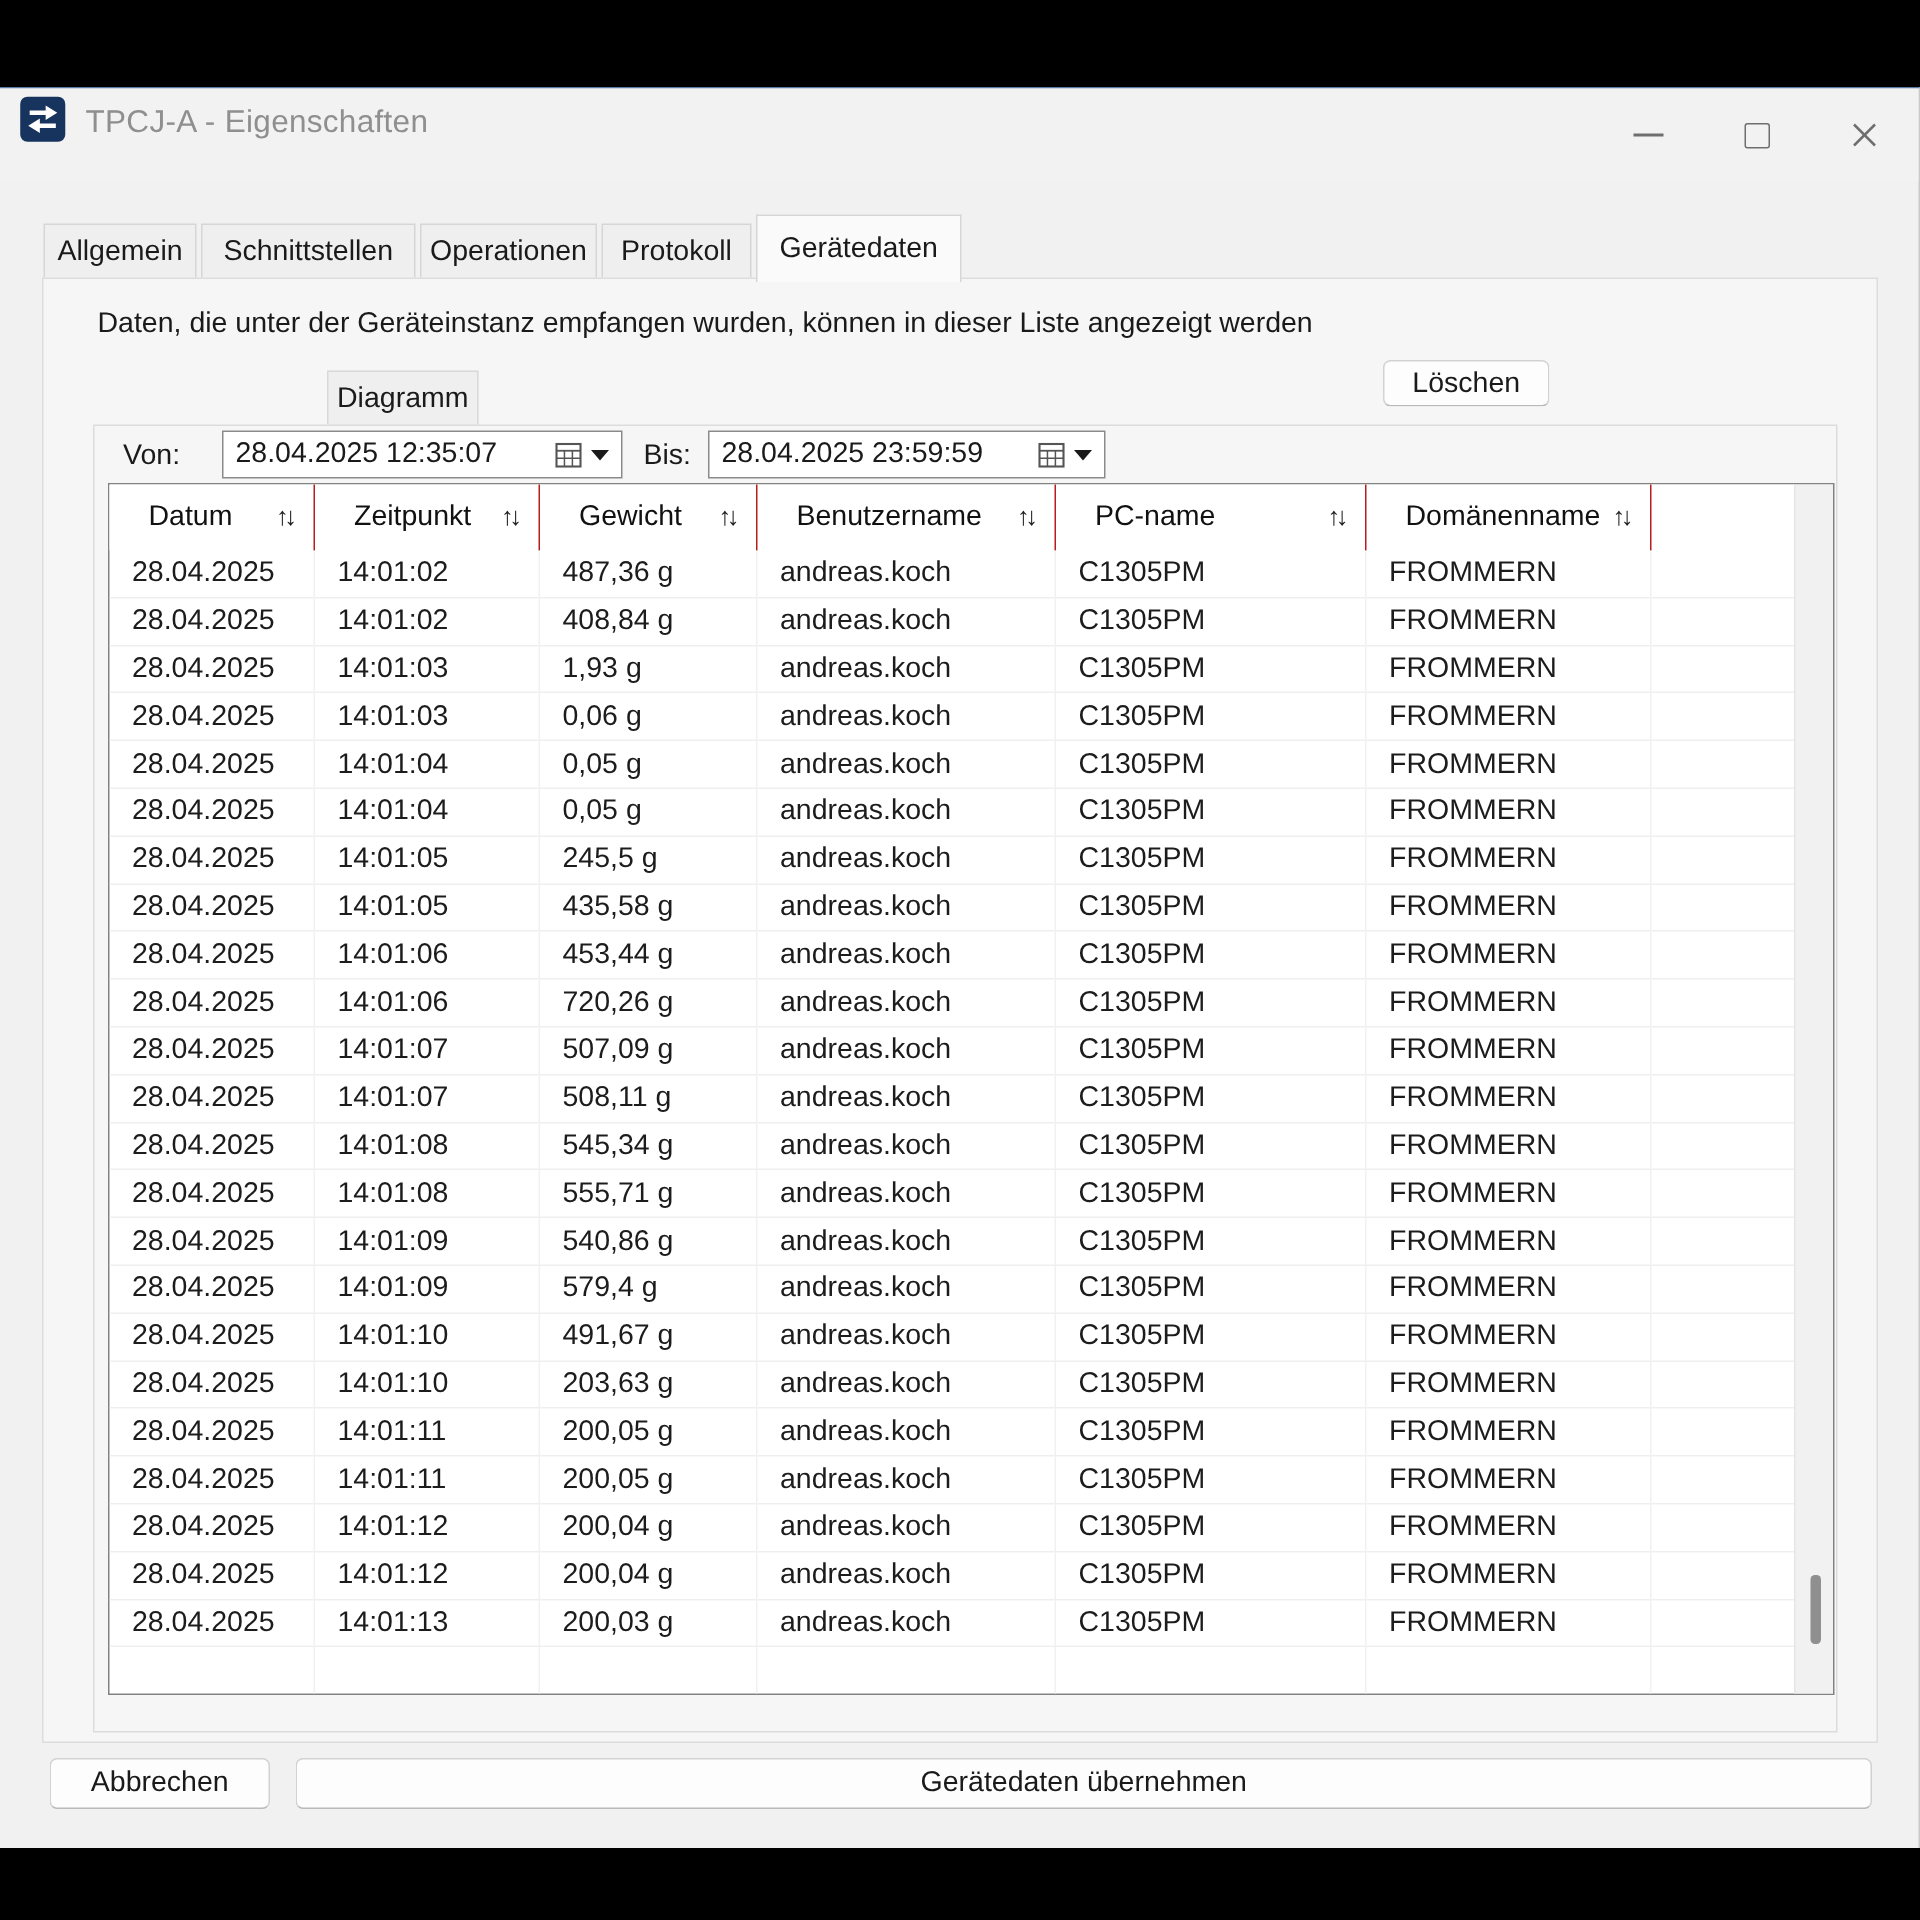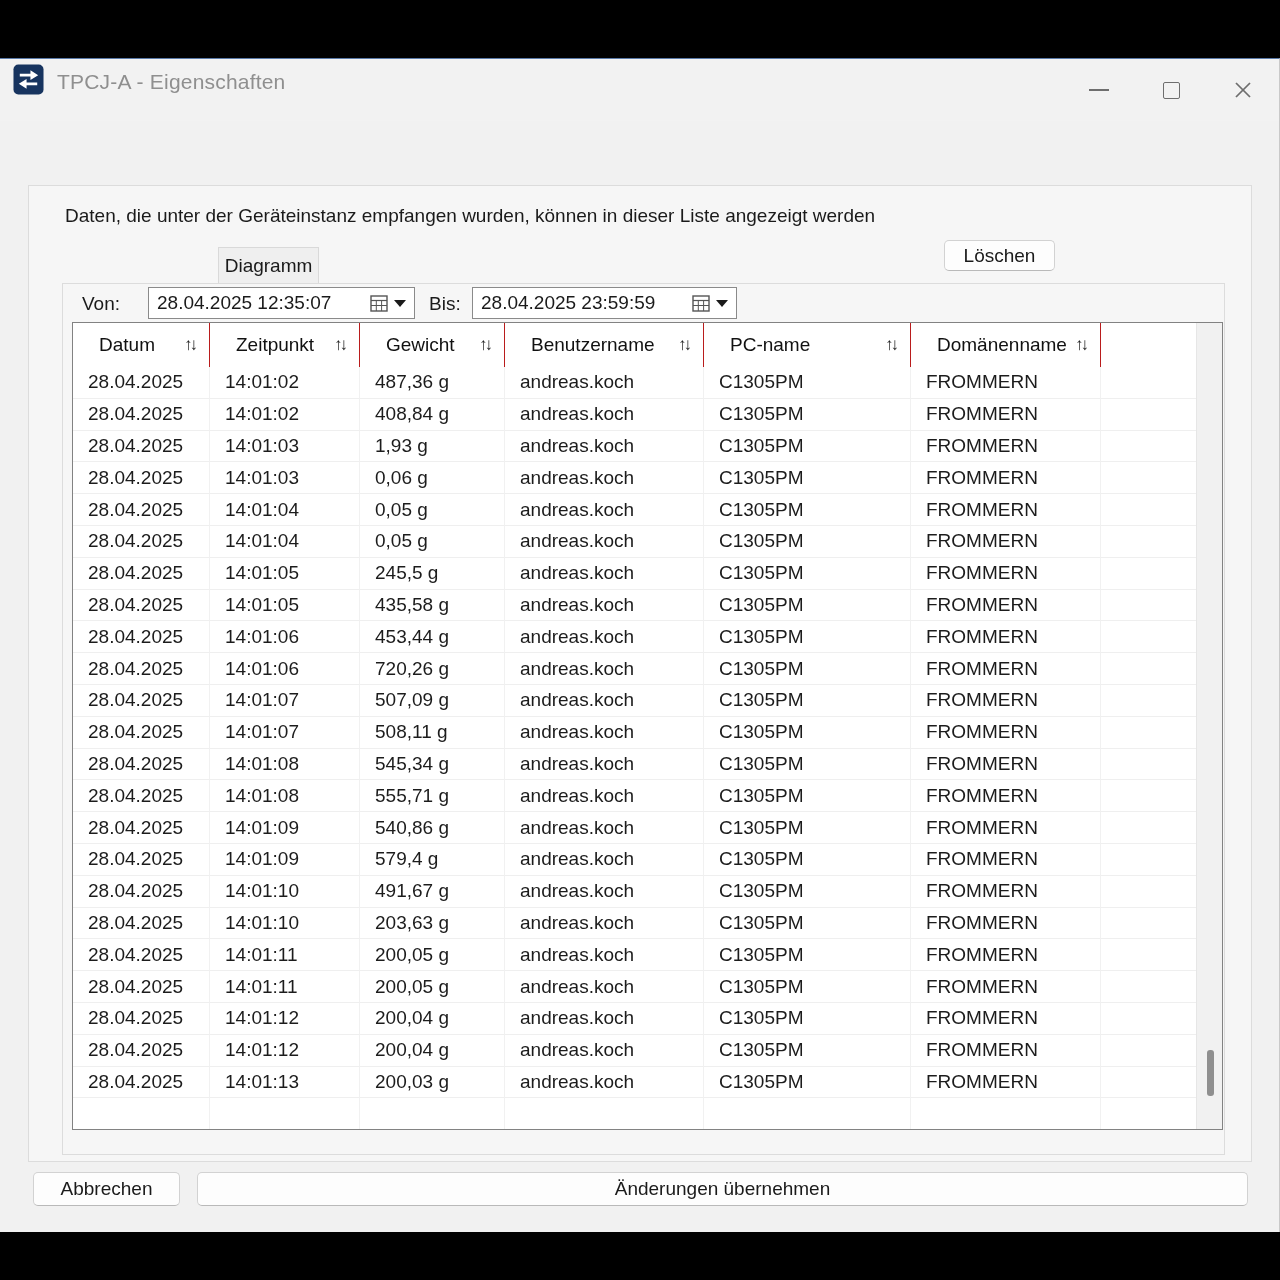--- a/index.html
+++ b/index.html
@@ -27,21 +27,21 @@
            border:1px solid #dcdcdc;}
   .description{position:absolute;left:65px;top:205px;font-size:19px;color:#1a1a1a;}
   
   .subtab{position:absolute;display:flex;align-items:center;justify-content:center;
           font-size:19px;background:#efefef;border:1px solid #d9d9d9;}
   .subtab.active{left:65px;top:240px;width:151px;height:44px;background:#fbfbfb;border-bottom:none;z-index:6;}
   .subtab.inactive{left:218px;top:247px;width:101px;height:37px;}
   
   .btn{position:absolute;background:#fdfdfd;border:1px solid #d2d2d2;border-bottom-color:#b9b9b9;
        border-radius:5px;display:flex;align-items:center;justify-content:center;font-size:19px;color:#1a1a1a;}
-  .btn-delete{left:944px;top:240px;width:111px;height:31px;}
+  .btn-delete{left:922px;top:240px;width:111px;height:31px;}
   .btn-filter{left:748px;top:287px;width:174px;height:32px;border-color:#8a8a8a;border-radius:3px;margin-top:40px;}
   .btn-cancel{left:33px;top:1172px;width:147px;height:34px;}
   .btn-apply{left:197px;top:1172px;width:1051px;height:34px;}
   
   .subpanel{position:absolute;left:62px;top:283px;width:1163px;height:872px;border:1px solid #dcdcdc;
             background:#f6f6f6;}
   
   .flt-label{position:absolute;font-size:19px;color:#1a1a1a;}
   .dtinput{position:absolute;top:287px;height:32px;background:#fff;border:1px solid #8a8a8a;
            display:flex;align-items:center;font-size:19px;padding-left:8px;}
@@ -97,20 +97,37 @@
         </div>
         <div class="win-btn">
           <svg width="20" height="20" viewBox="0 0 20 20">
             <line x1="3" y1="3" x2="17" y2="17" stroke="#6e6e6e" stroke-width="1.7"></line>
             <line x1="17" y1="3" x2="3" y2="17" stroke="#6e6e6e" stroke-width="1.7"></line>
           </svg>
         </div>
       </div>
     </div>
 
+    <div class="tabstrip">
+      <div class="tab" style="left:29px;width:102px;">
+        <span>Allgemein</span>
+      </div>
+      <div class="tab" style="left:134px;width:143px;">
+        <span>Schnittstellen</span>
+      </div>
+      <div class="tab" style="left:280px;width:118px;">
+        <span>Operationen</span>
+      </div>
+      <div class="tab" style="left:401px;width:100px;">
+        <span>Protokoll</span>
+      </div>
+      <div class="tab active" style="left:504px;width:137px;">
+        <span>Gerätedaten</span>
+      </div>
+    </div>
   </div>
 
   <div class="tabpage"></div>
 
   <div class="description">Daten, die unter der Geräteinstanz empfangen wurden, können in dieser Liste angezeigt werden</div>
 
   <div class="subtab inactive">
     <span>Diagramm</span>
   </div>
   <div class="btn btn-delete">
@@ -401,15 +418,15 @@
     </div>
     <div class="scrollstrip">
       <div class="scrollthumb"></div>
     </div>
   </div>
 
   <div class="btn btn-cancel">
     <span>Abbrechen</span>
   </div>
   <div class="btn btn-apply">
-    <span>Änderungen übernehmen</span>
+    <span>Gerätedaten übernehmen</span>
   </div>
 </div>
 
 </body></html>

